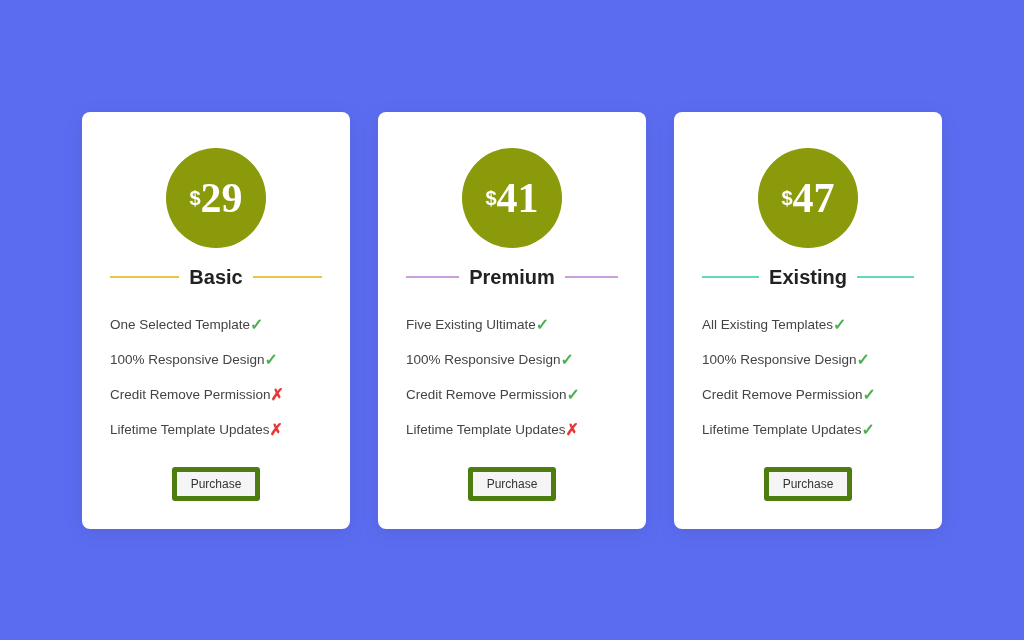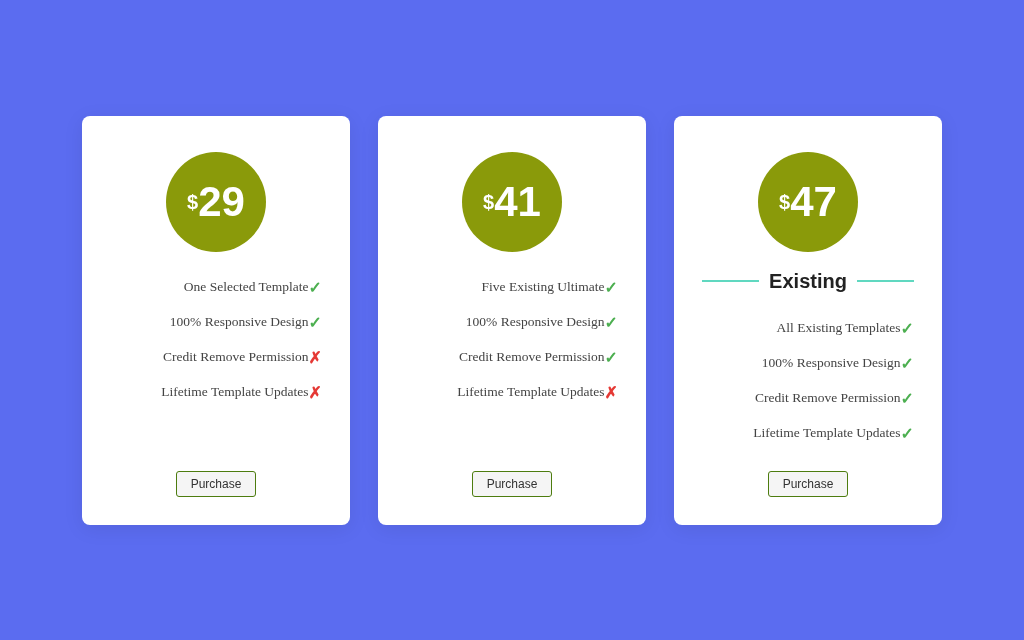--- a/index.html
+++ b/index.html
@@ -54,20 +54,21 @@
       margin-top: -8px;
       align-self: flex-start;
       margin-top: 10px;
     }
 
     .price-circle .amount {
       color: #ffffff;
       font-size: 42px;
       font-weight: 700;
       line-height: 1;
+      font-family: Liberation Serif, serif;
     }
 
     .price-inner {
       display: flex;
       align-items: flex-start;
     }
 
     .plan-name-container {
       width: 100%;
       display: flex;
@@ -107,61 +108,63 @@
     }
 
     .features-list {
       width: 100%;
       list-style: none;
       margin-bottom: 20px;
     }
 
     .features-list li {
       display: flex;
-      justify-content: flex-end;
+      justify-content: flex-start;
       align-items: center;
       padding: 8px 0;
       font-size: 13.5px;
       color: #444;
-      font-family: Liberation Serif, serif;
     }
 
     .check-icon {
       color: #4caf50;
       font-size: 16px;
       font-weight: 700;
     }
 
     .cross-icon {
       color: #e53935;
       font-size: 16px;
       font-weight: 700;
     }
 
     .purchase-btn {
-      border: 1px solid #4d7c0f;
+      border: 5px solid #4d7c0f;
       background: #f5f5f5;
       color: #333;
       font-size: 12px;
       padding: 5px 14px;
       border-radius: 3px;
       cursor: pointer;
       margin-top: auto;
     }
   </style>
 </head>
 <body>
 
 <div class="pricing-container">
 <div class="pricing-card card-basic">
       <div class="price-circle" style="background-color: rgb(138, 154, 10);">
         <div class="price-inner">
           <span class="currency">$</span>
           <span class="amount">29</span>
         </div>
+      </div>
+      <div class="plan-name-container">
+        <span class="plan-name">Basic</span>
       </div>
       <ul class="features-list">
         <li>
           <span>One Selected Template</span>
           <span class="check-icon">✓</span>
         </li>
         <li>
           <span>100% Responsive Design</span>
           <span class="check-icon">✓</span>
         </li>
@@ -176,20 +179,23 @@
       </ul>
       <button class="purchase-btn">Purchase</button>
     </div>
     <div class="pricing-card card-premium">
       <div class="price-circle" style="background-color: rgb(138, 154, 10);">
         <div class="price-inner">
           <span class="currency">$</span>
           <span class="amount">41</span>
         </div>
       </div>
+      <div class="plan-name-container">
+        <span class="plan-name">Premium</span>
+      </div>
       <ul class="features-list">
         <li>
           <span>Five Existing Ultimate</span>
           <span class="check-icon">✓</span>
         </li>
         <li>
           <span>100% Responsive Design</span>
           <span class="check-icon">✓</span>
         </li>
         <li>

